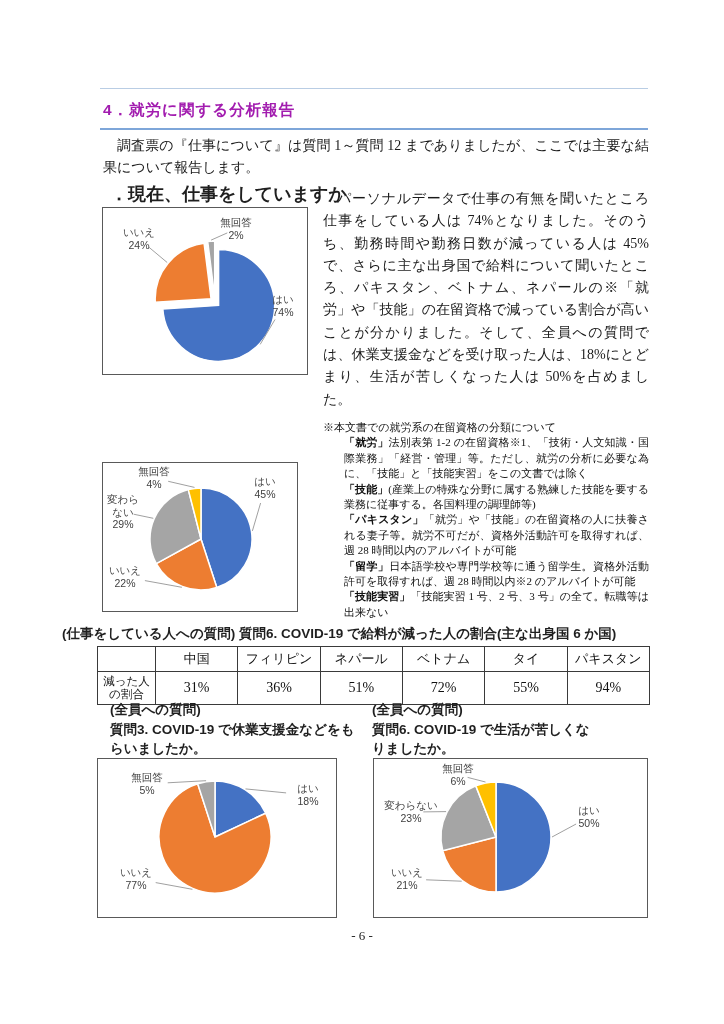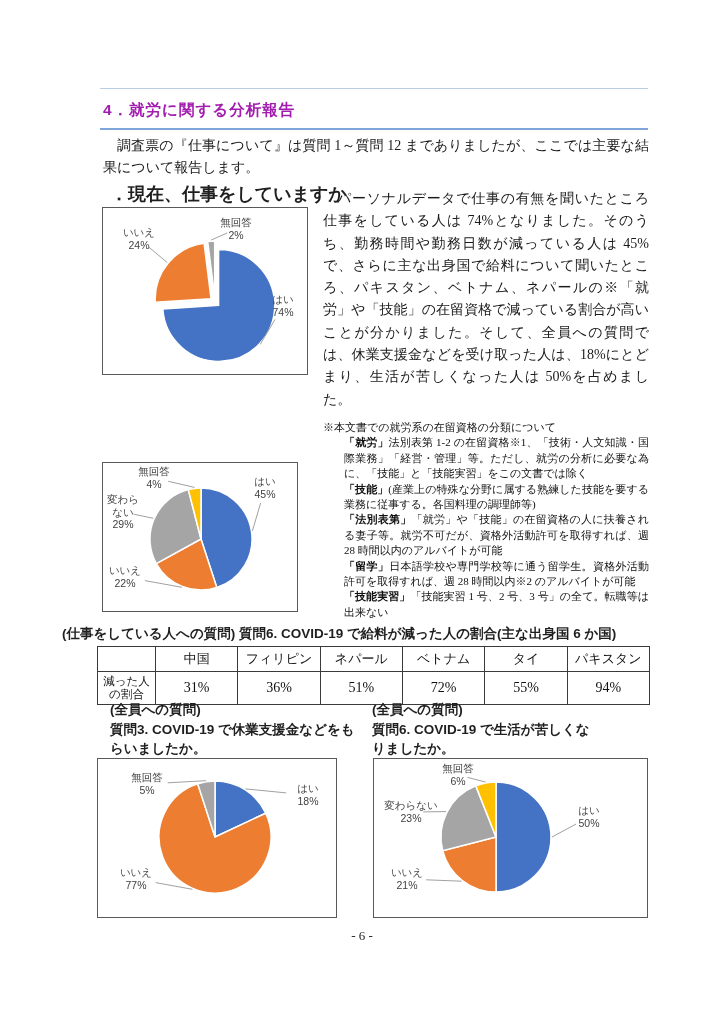--- a/index.html
+++ b/index.html
@@ -81,21 +81,21 @@
         <text text-anchor="middle"><tspan x="133" y="18.3">無回答</tspan><tspan x="133" y="30.7">2%</tspan></text>
       </svg></div>
 
   <div class="abs rightcol">
     <p>パーソナルデータで仕事の有無を聞いたところ仕事をしている人は 74%となりました。そのうち、勤務時間や勤務日数が減っている人は 45%で、さらに主な出身国で給料について聞いたところ、パキスタン、ベトナム、ネパールの※「就労」や「技能」の在留資格で減っている割合が高いことが分かりました。そして、全員への質問では、休業支援金などを受け取った人は、18%にとどまり、生活が苦しくなった人は 50%を占めました。</p>
     <div class="note">
       <div class="note-title">※本文書での就労系の在留資格の分類について</div>
       <div id="note-items">
           <div class="note-item"><span class="term">「就労」</span><span>法別表第 1-2 の在留資格※1、「技術・人文知識・国際業務」「経営・管理」等。ただし、就労の分析に必要な為に、「技能」と「技能実習」をこの文書では除く</span></div>
           <div class="note-item"><span class="term">「技能」</span><span>(産業上の特殊な分野に属する熟練した技能を要する業務に従事する。各国料理の調理師等)</span></div>
-          <div class="note-item"><span class="term">「法別表第」</span><span>「就労」や「技能」の在留資格の人に扶養される妻子等。就労不可だが、資格外活動許可を取得すれば、週 28 時間以内のアルバイトが可能</span></div>
+          <div class="note-item"><span class="term">「パキスタン」</span><span>「就労」や「技能」の在留資格の人に扶養される妻子等。就労不可だが、資格外活動許可を取得すれば、週 28 時間以内のアルバイトが可能</span></div>
           <div class="note-item"><span class="term">「留学」</span><span>日本語学校や専門学校等に通う留学生。資格外活動許可を取得すれば、週 28 時間以内※2 のアルバイトが可能</span></div>
           <div class="note-item"><span class="term">「技能実習」</span><span>「技能実習 1 号、2 号、3 号」の全て。転職等は出来ない</span></div>
         </div>
     </div>
   </div>
 
   <div class="abs chart-heading c2-head">
   </div>
   <div class="abs chart-box box2" id="pie-1"><svg viewBox="0 0 194 148" width="194" height="148">
         <path d="M 98.0 76.0 L 98.0 25.0 A 51 51 0 0 1 113.8 124.5 Z" fill="#4472C4" stroke="#ffffff" stroke-width="1.5"></path>

